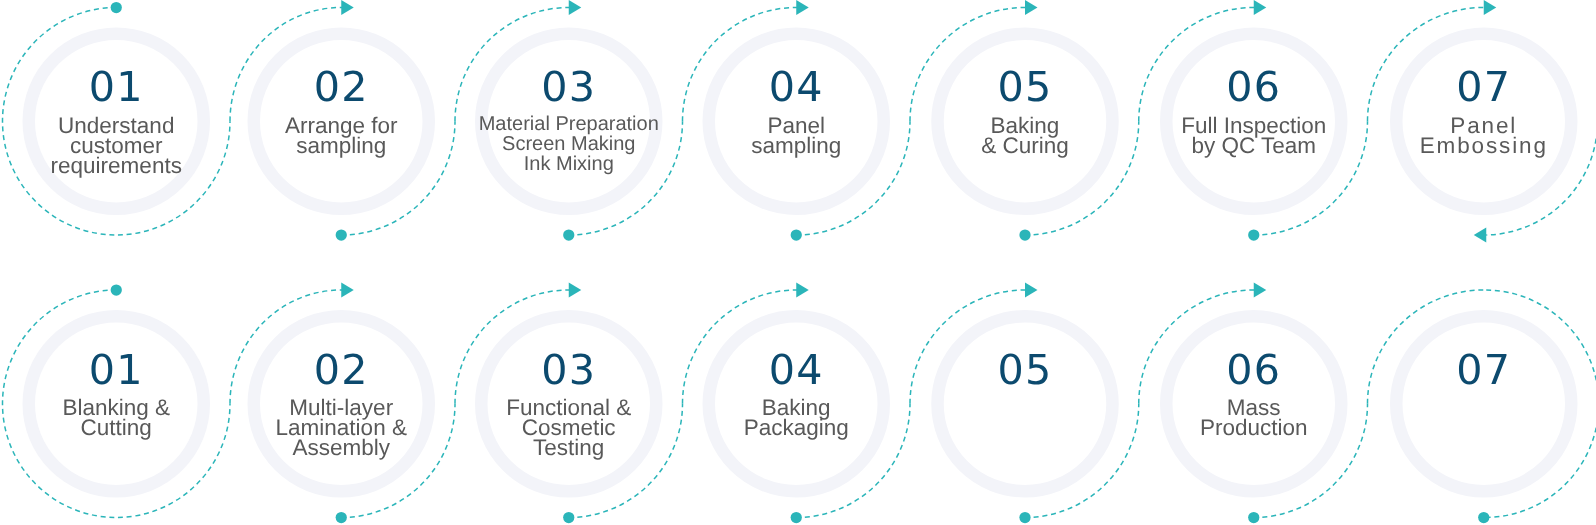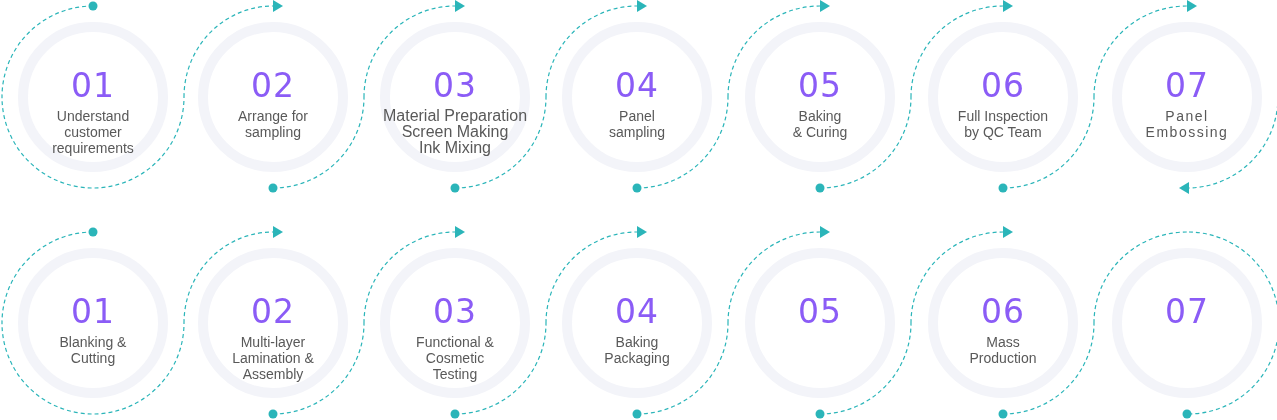--- a/index.html
+++ b/index.html
@@ -2,23 +2,23 @@
 <html><head>
 <meta charset="utf-8">
 <style>
   html, body { margin: 0; padding: 0; background: #ffffff; }
   body { width: 1277px; height: 420px; position: relative; overflow: hidden;
          font-family: "Liberation Sans", "DejaVu Sans", sans-serif; }
   #flow-svg { position: absolute; left: 0; top: 0; width: 1277px; height: 420px; }
   .step { position: absolute; width: 150px; height: 150px; margin-left: -75px; margin-top: -75px;
           box-sizing: border-box; border: 10px solid #f3f4f9; border-radius: 50%;
           display: flex; flex-direction: column; align-items: center; text-align: center; }
-  .step-num { margin-top: 36px; font-size: 33px; line-height: 36px; color: #8b5cf6;
+  .step-num { margin-top: 20px; font-size: 33px; line-height: 36px; color: #0c4a6e;
               font-family: "DejaVu Sans", sans-serif; font-weight: normal; letter-spacing: 1px; }
-  .step-label { margin-top: 4px; font-size: 14px; line-height: 16px; color: #595959; padding: 0 6px; }
+  .step-label { margin-top: 4px; font-size: 18px; line-height: 16px; color: #595959; padding: 0 6px; }
   .step-label.small { font-size: 16px; line-height: 16px; }
   .step-label.wide { letter-spacing: 1.5px; }
   .step-label span { display: block; white-space: nowrap; }
 </style>
 </head>
 <body>
 
 <svg id="flow-svg" xmlns="http://www.w3.org/2000/svg">
     <path d="M93,6 A91,91 0 1 0 184,97" fill="none" stroke="#2bb5b9" stroke-width="1.2" stroke-dasharray="4 3"></path>
     <circle cx="93" cy="6" r="4.5" fill="#2bb5b9"></circle>

